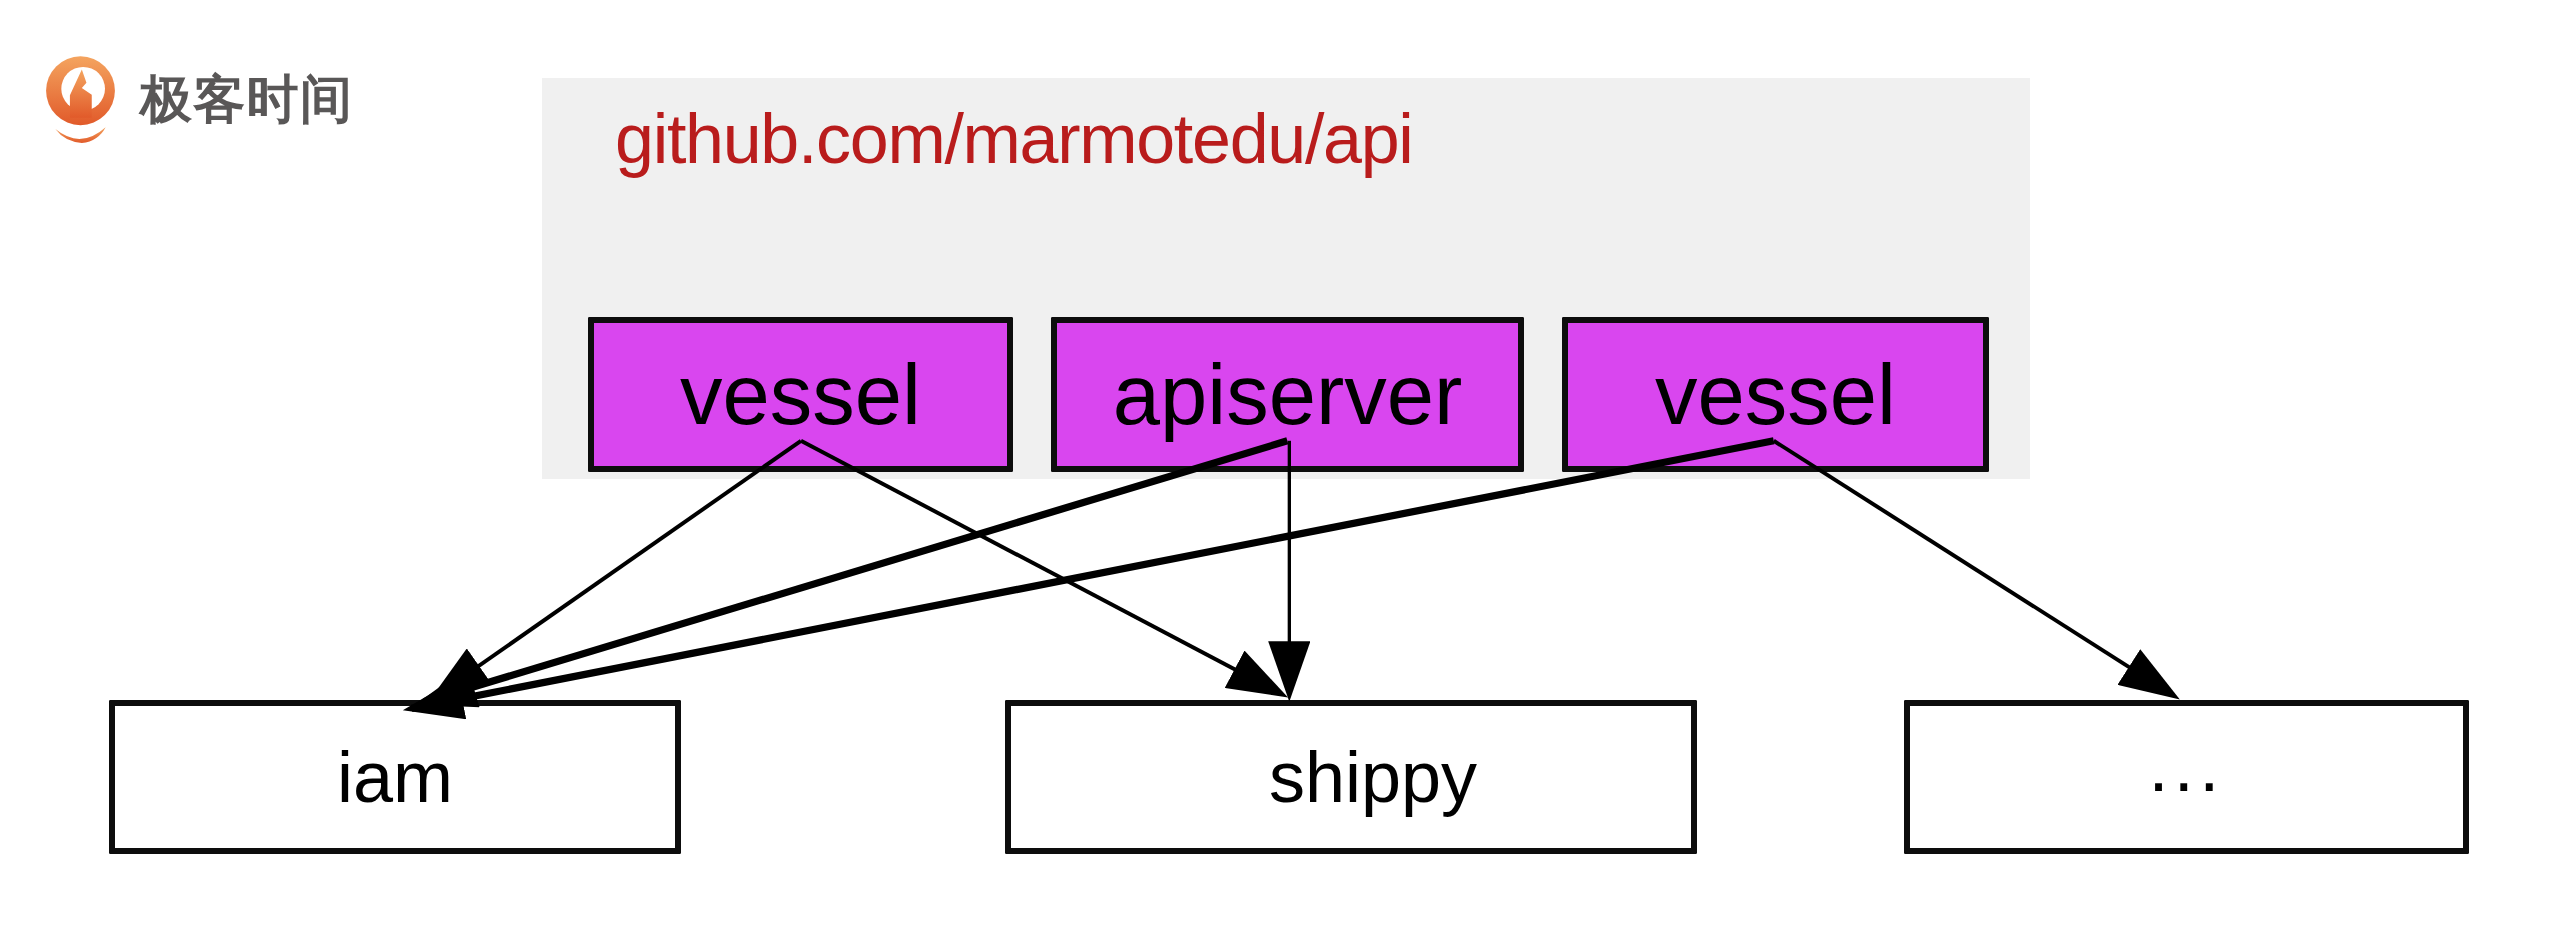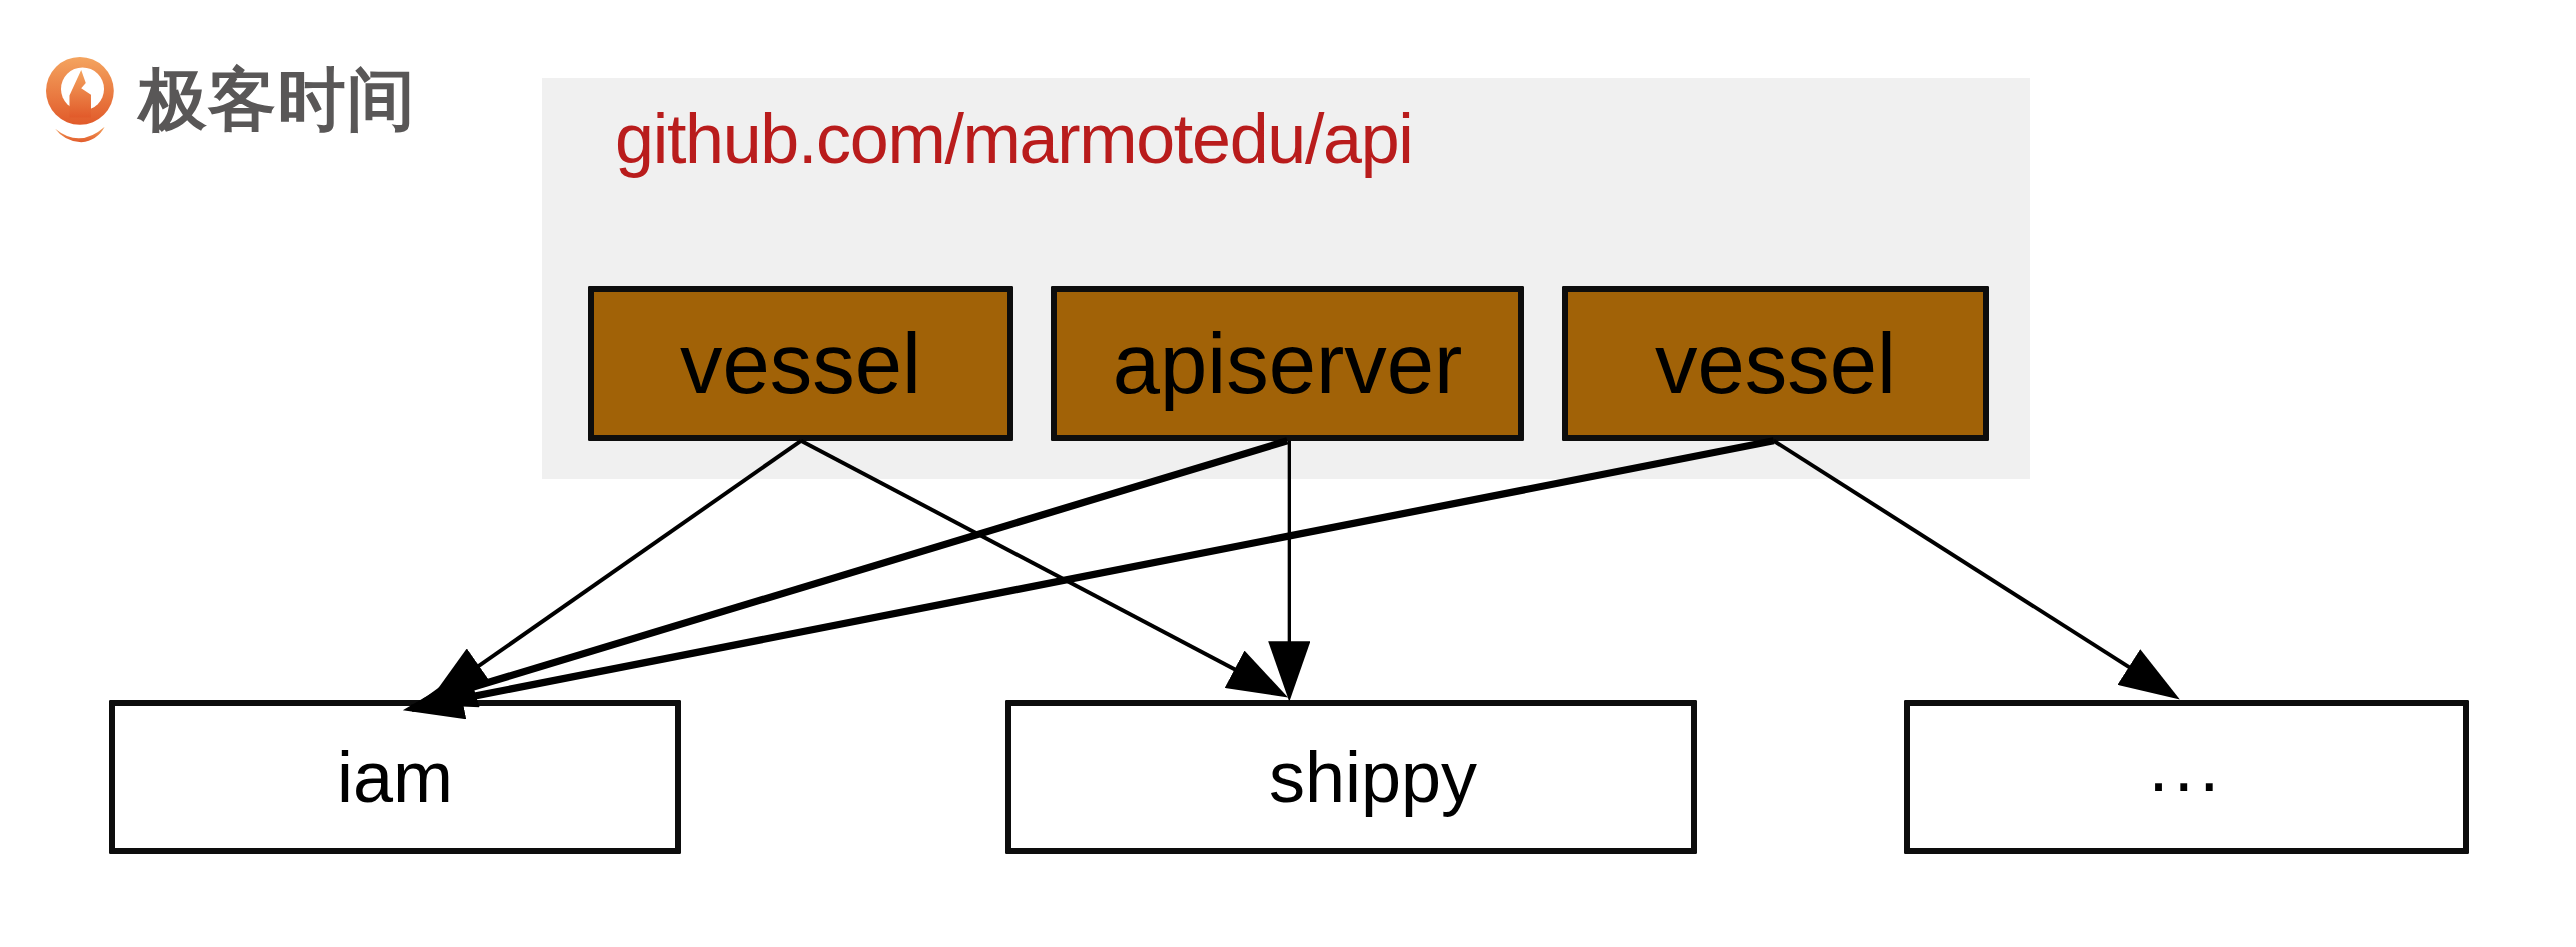--- a/index.html
+++ b/index.html
@@ -22,21 +22,21 @@
     left: 46px;
     top: 55px;
     width: 370px;
     height: 90px;
     display: flex;
     align-items: center;
   }
   #logo svg { display: block; }
   #logo .logo-text {
     margin-left: 25px;
-    font-size: 68px;
+    font-size: 52px;
     font-weight: 600;
     letter-spacing: 1.3px;
     white-space: nowrap;
   }
 
   
   #repo-panel {
     position: absolute;
     left: 542px;
     top: 78px;
@@ -62,21 +62,21 @@
     border: 6px solid #0d0d0d;
     border-radius: 1.3px;
     display: flex;
     align-items: center;
     justify-content: center;
     color: #000000;
   }
   .node .label { white-space: nowrap; }
 
   
-  .module-box { background: #a16207; font-size: 85px; }
+  .module-box { background: #d946ef; font-size: 85px; margin-top: 31px; }
   #box-vessel    { left:  588px; top: 286px; width: 425px; height: 155px; }
   #box-apiserver { left: 1051px; top: 286px; width: 473px; height: 155px; }
   #box-authz     { left: 1562px; top: 286px; width: 427px; height: 155px; }
 
   
   .service-box { background: #ffffff; font-size: 72px; }
   #box-iam    { left:  109px; top: 700px; width: 572px; height: 154px; }
   #box-shippy { left: 1005px; top: 700px; width: 692px; height: 154px; padding-left: 44px; }
   #box-dots   { left: 1904px; top: 700px; width: 565px; height: 154px; }
   #box-dots .label { letter-spacing: 5.3px; transform: translateY(-10.6px); }

